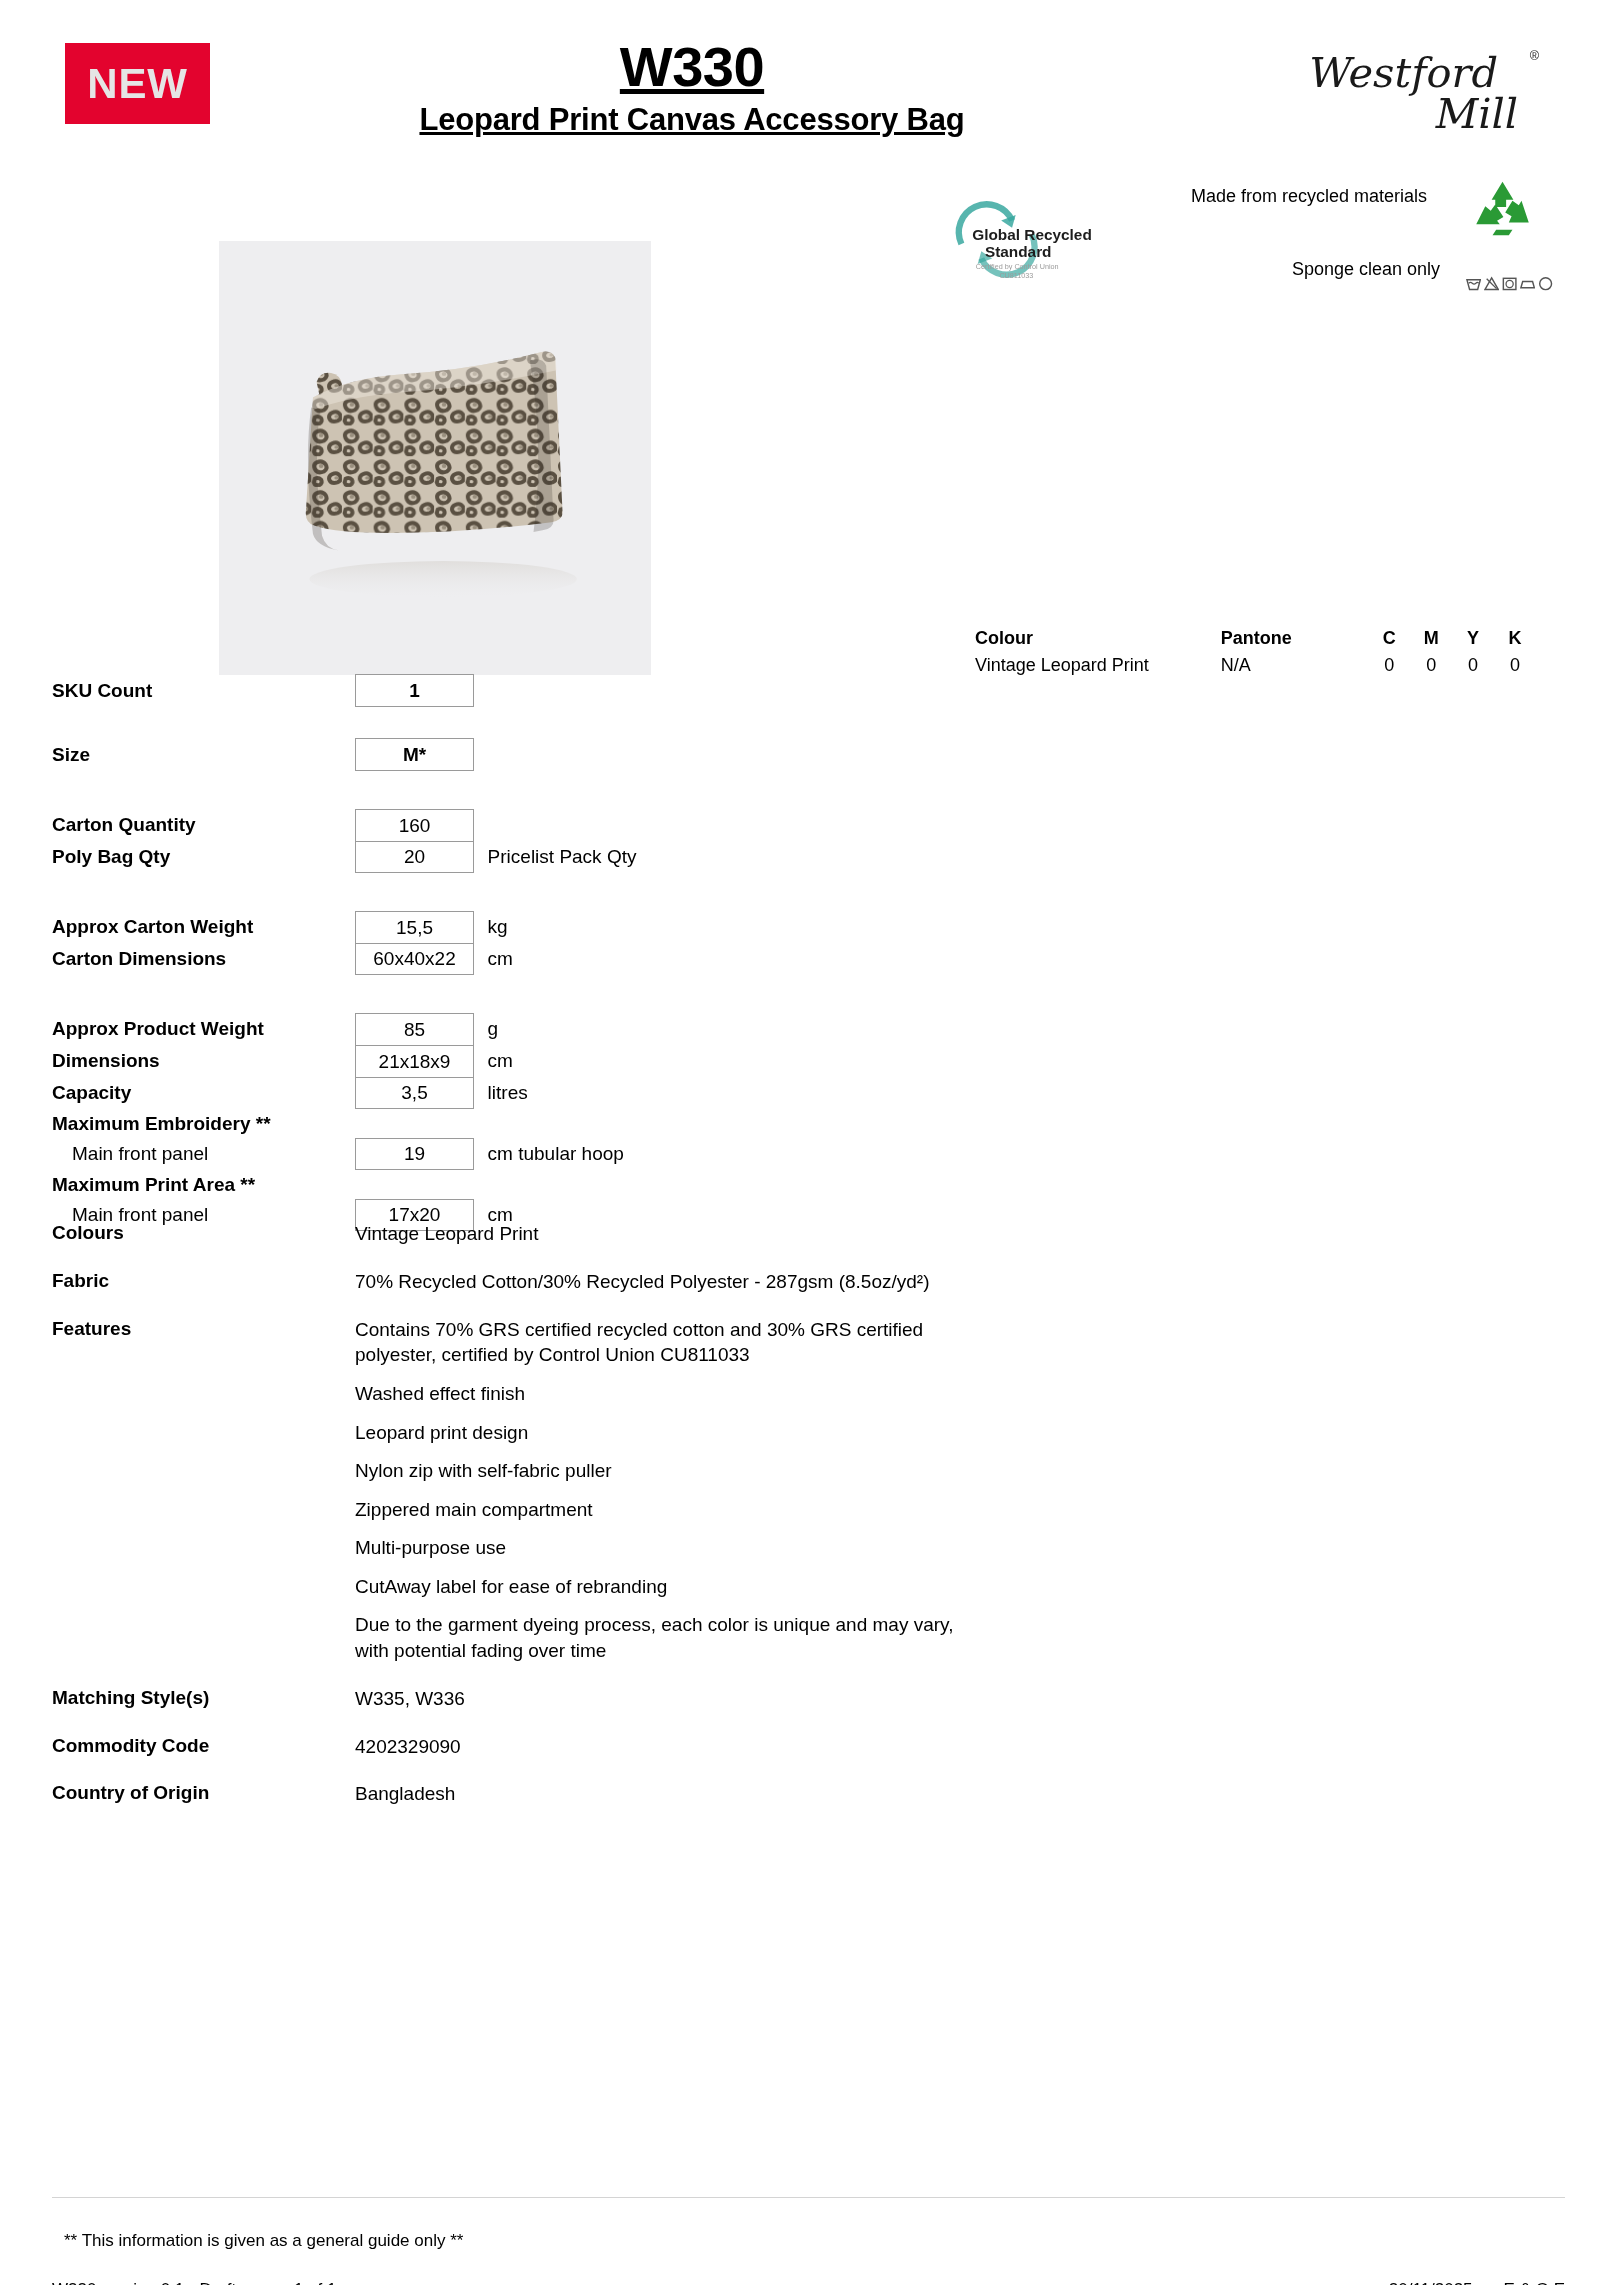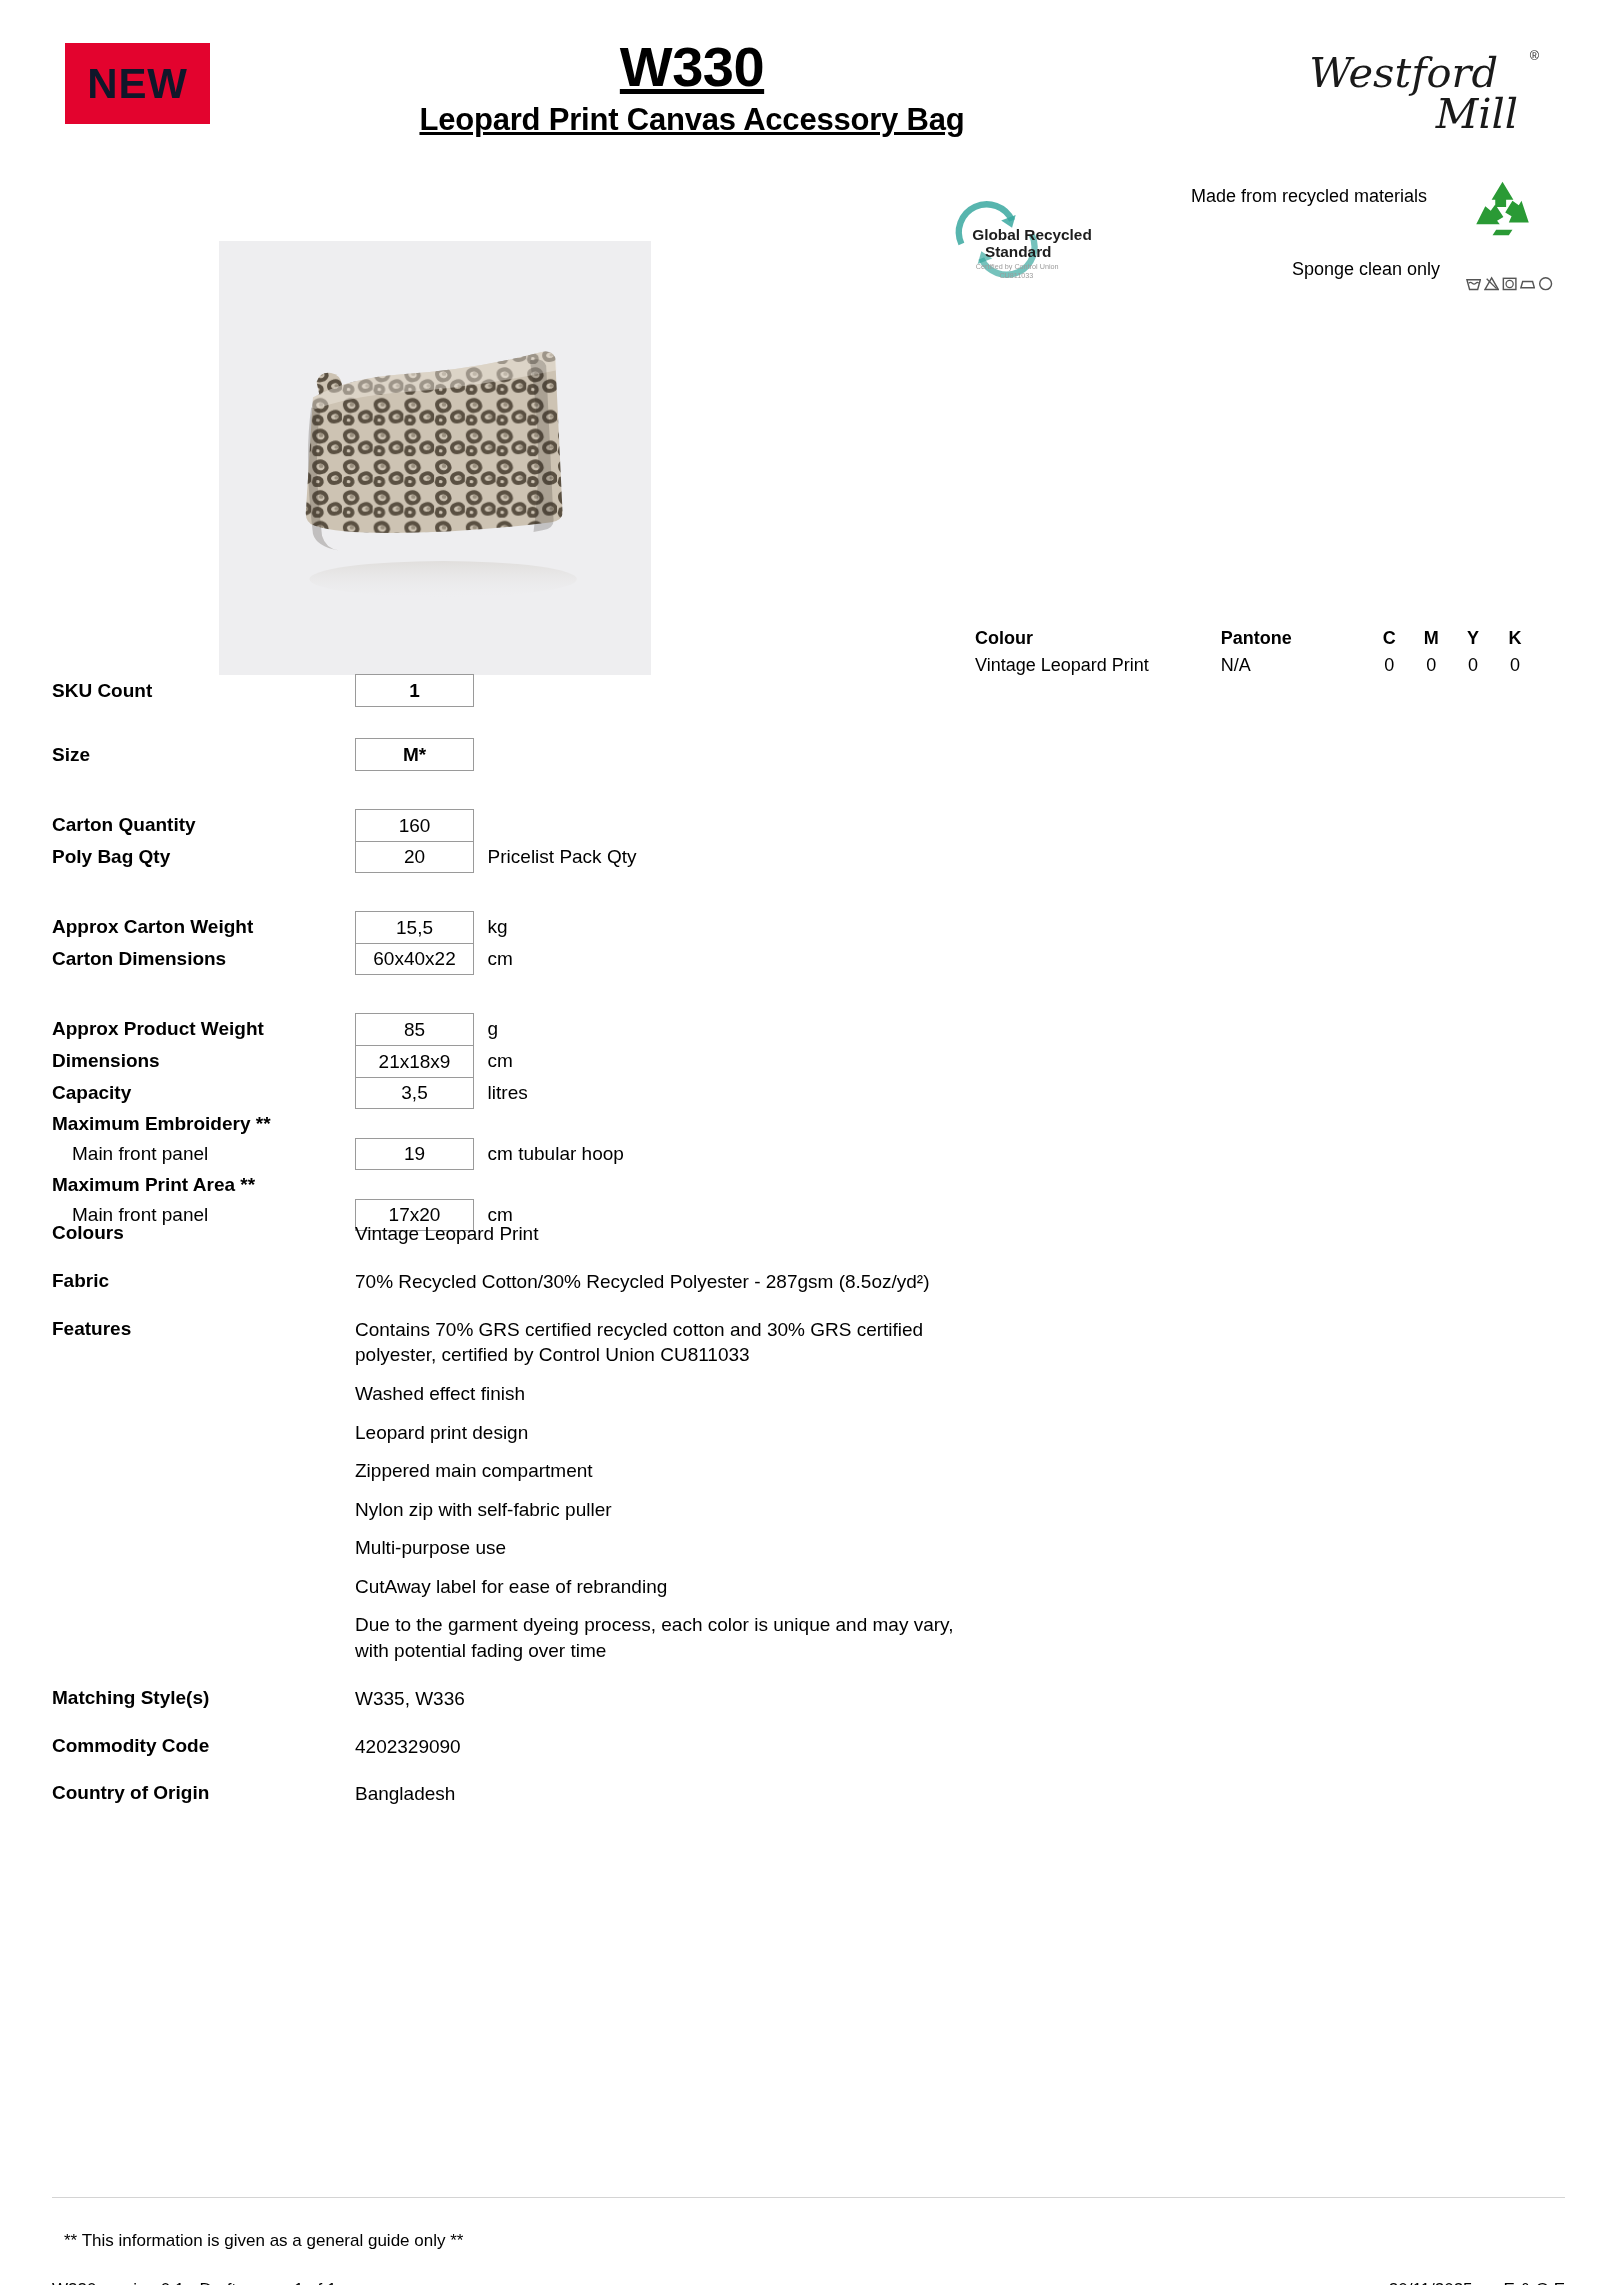--- a/index.html
+++ b/index.html
@@ -26,21 +26,21 @@
     left: 65px;
     top: 43px;
     width: 145px;
     height: 81px;
     background: #e3032e;
     display: flex;
     align-items: center;
     justify-content: center;
   }
   .new-badge-text {
-    color: #0f172a;
+    color: #e5e5e5;
     font-family: "Liberation Sans", sans-serif;
     font-weight: bold;
     font-size: 42px;
     letter-spacing: 0.9px;
     line-height: 1;
   }
 
   
   .title-block {
     position: absolute;
@@ -474,22 +474,22 @@
       <div class="detail-label">Fabric</div>
       <div class="detail-value">70% Recycled Cotton/30% Recycled Polyester - 287gsm (8.5oz/yd²)</div>
     </div>
 
     <div class="detail-row">
       <div class="detail-label">Features</div>
       <div class="detail-value">
         <div class="feature-item">Contains 70% GRS certified recycled cotton and 30% GRS certified polyester, certified by Control Union CU811033</div>
         <div class="feature-item">Washed effect finish</div>
         <div class="feature-item">Leopard print design</div>
+        <div class="feature-item">Nylon zip with self-fabric puller</div>
         <div class="feature-item">Zippered main compartment</div>
-        <div class="feature-item">Nylon zip with self-fabric puller</div>
         <div class="feature-item">Multi-purpose use</div>
         <div class="feature-item">CutAway label for ease of rebranding</div>
         <div class="feature-item">Due to the garment dyeing process, each color is unique and may vary, with potential fading over time</div>
       </div>
     </div>
 
     <div class="detail-row">
       <div class="detail-label">Matching Style(s)</div>
       <div class="detail-value">W335, W336</div>
     </div>

